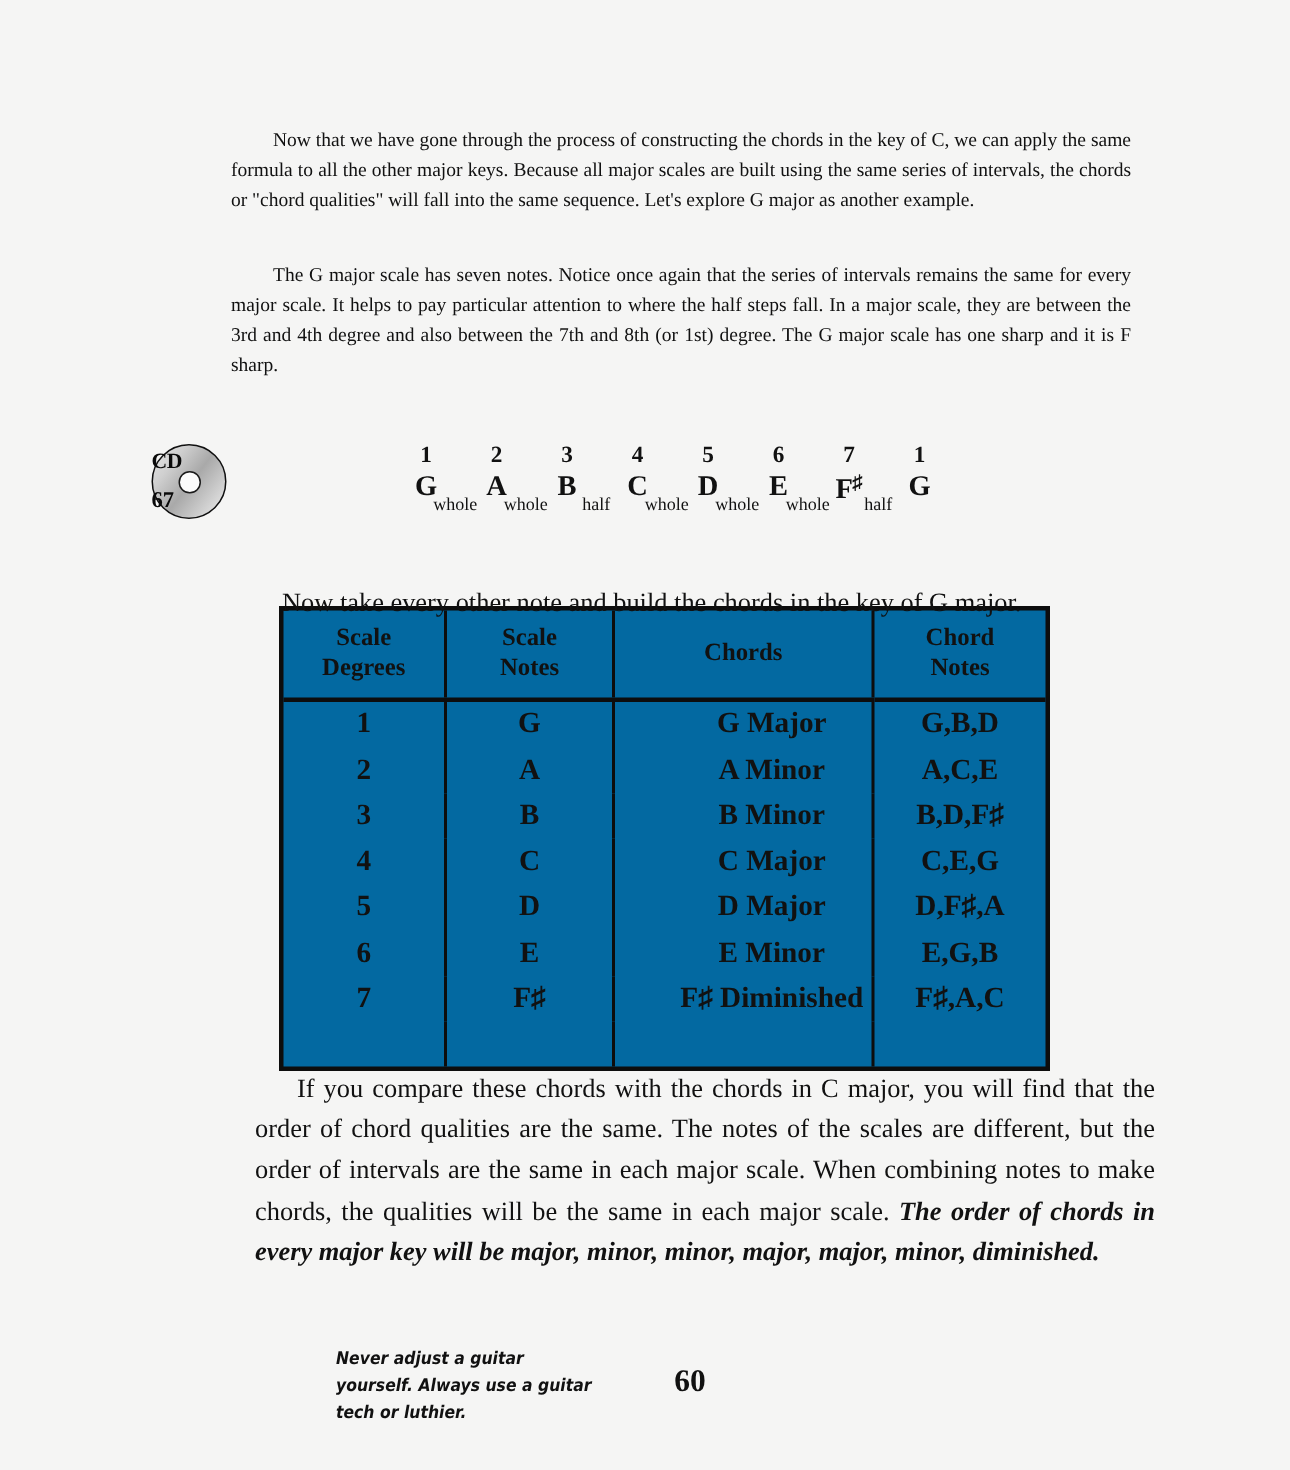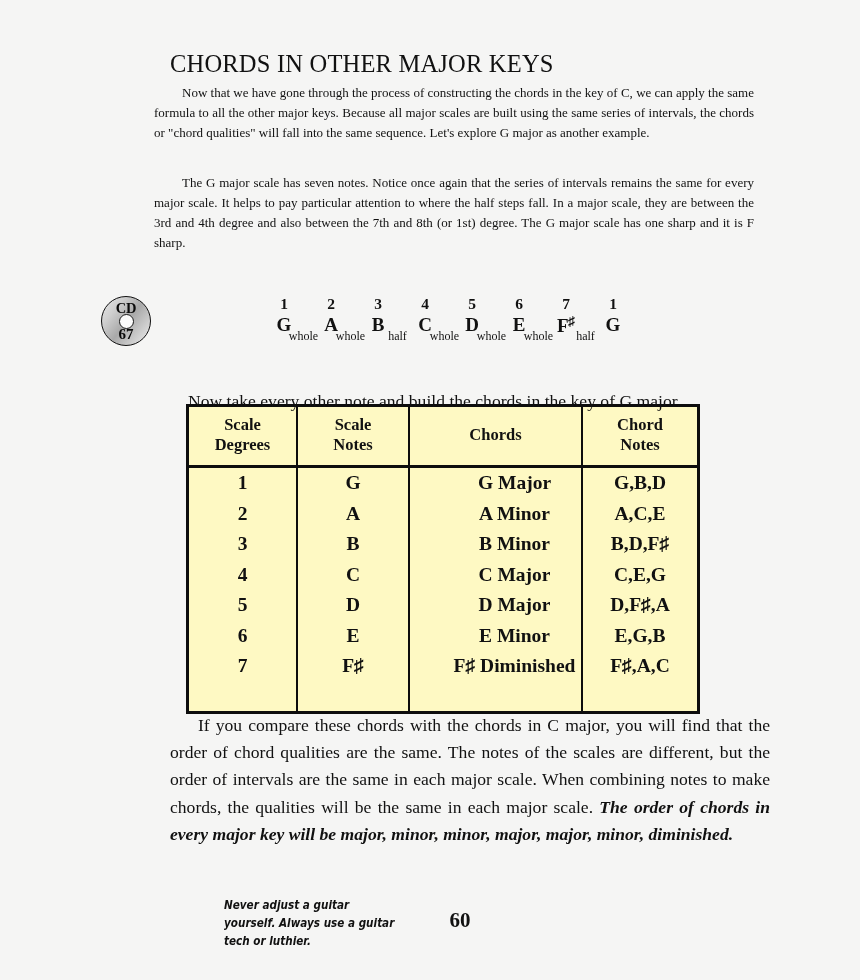--- a/index.html
+++ b/index.html
@@ -92,21 +92,20 @@
     margin: -7.5px 0 0 -7.5px;
     border-radius: 50%;
     background: #fbfbfb;
     border: 1.3px solid #1a1a1a;
     box-sizing: border-box;
   }
   .cd-text-top, .cd-text-bot {
     position: absolute;
     left: 0;
     width: 100%;
-    text-align: center;
     font-weight: bold;
     color: #0a0a0a;
     line-height: 1;
   }
   .cd-text-top { top: 5px;  font-size: 14.5px; letter-spacing: -0.3px; }
   .cd-text-bot { bottom: 4px; font-size: 15px; }
 
   
   .scale-strip {
     position: absolute;
@@ -151,21 +150,21 @@
     line-height: 1;
   }
 
   
   .chord-table {
     position: absolute;
     left: 186px;
     top: 404px;
     width: 514px;
     border: 3px solid #0d0d0d;
-    background: #fef9c3;
+    background: #0369a1;
     box-sizing: border-box;
   }
   .chord-table table {
     border-collapse: collapse;
     width: 100%;
     table-layout: fixed;
   }
   .chord-table col.c1 { width: 108px; }
   .chord-table col.c2 { width: 112px; }
   .chord-table col.c3 { width: 173px; }
@@ -248,21 +247,20 @@
     text-align: center;
     font-size: 21px;
     font-weight: bold;
   }
 </style>
 </head>
 <body>
 
 <div class="page">
 
-  <h1 class="chapter-title">CHORDS IN OTHER MAJOR KEYS</h1>
 
   <div class="body-col para-1 indent">Now that we have gone through the process of constructing the chords in the key of C, we can apply the same formula to all the other major keys. Because all major scales are built using the same series of intervals, the chords or "chord qualities" will fall into the same sequence. Let's explore G major as another example.</div>
 
   <div class="body-col para-2 indent">The G major scale has seven notes. Notice once again that the series of intervals remains the same for every major scale. It helps to pay particular attention to where the half steps fall. In a major scale, they are between the 3rd and 4th degree and also between the 7th and 8th (or 1st) degree. The G major scale has one sharp and it is F sharp.</div>
 
   <div class="cd-badge">
     <div class="cd-disc"></div>
     <div class="cd-text-top">CD</div>
     <div class="cd-hole"></div>
     <div class="cd-text-bot">67</div>

